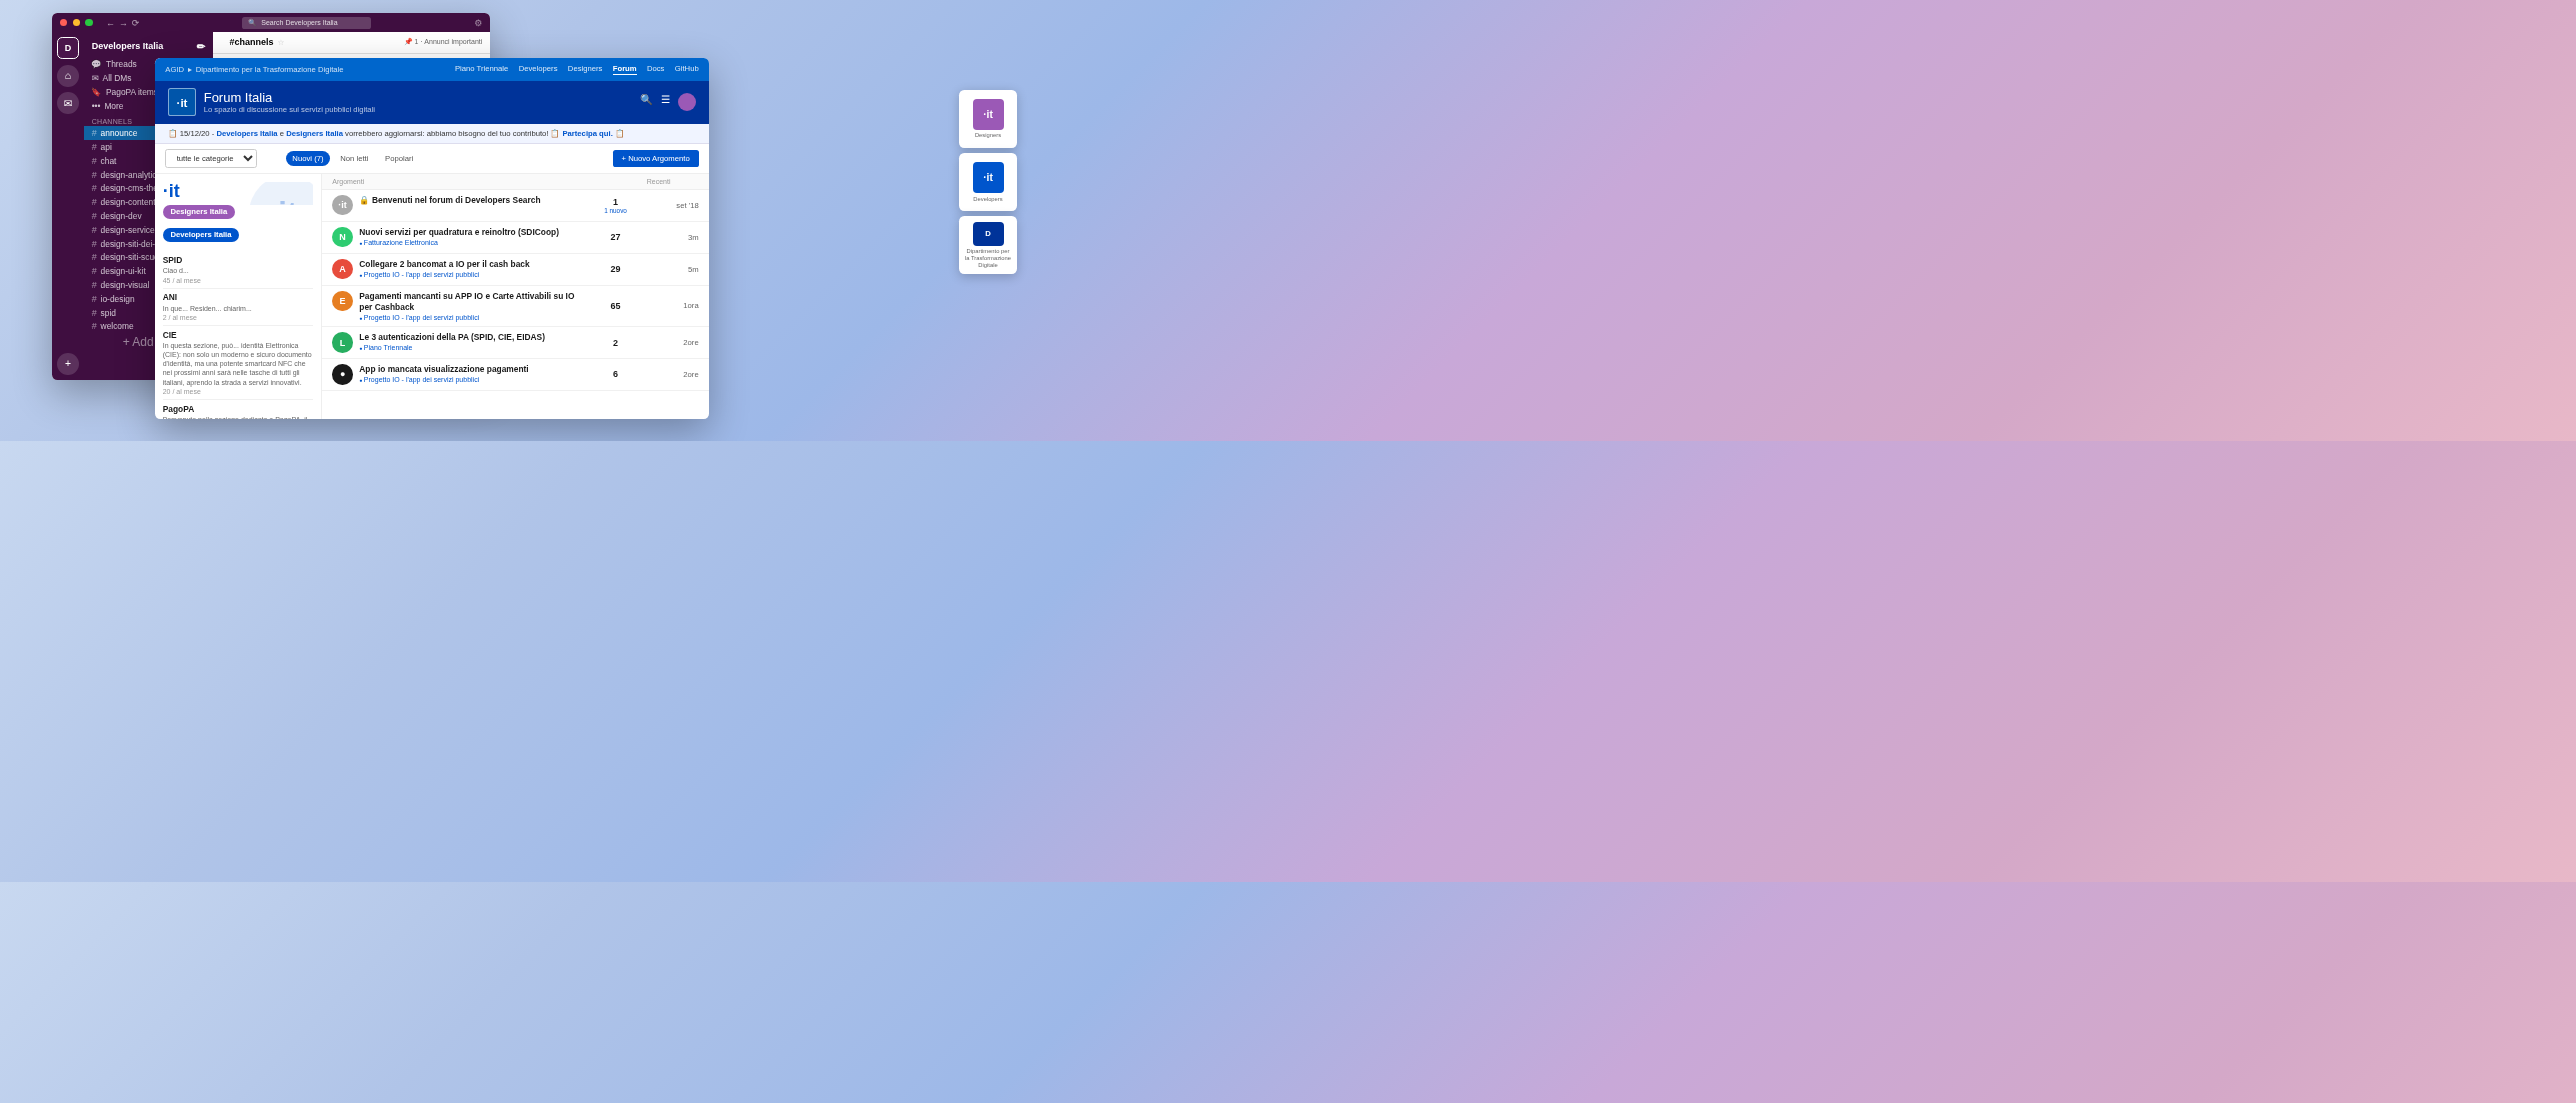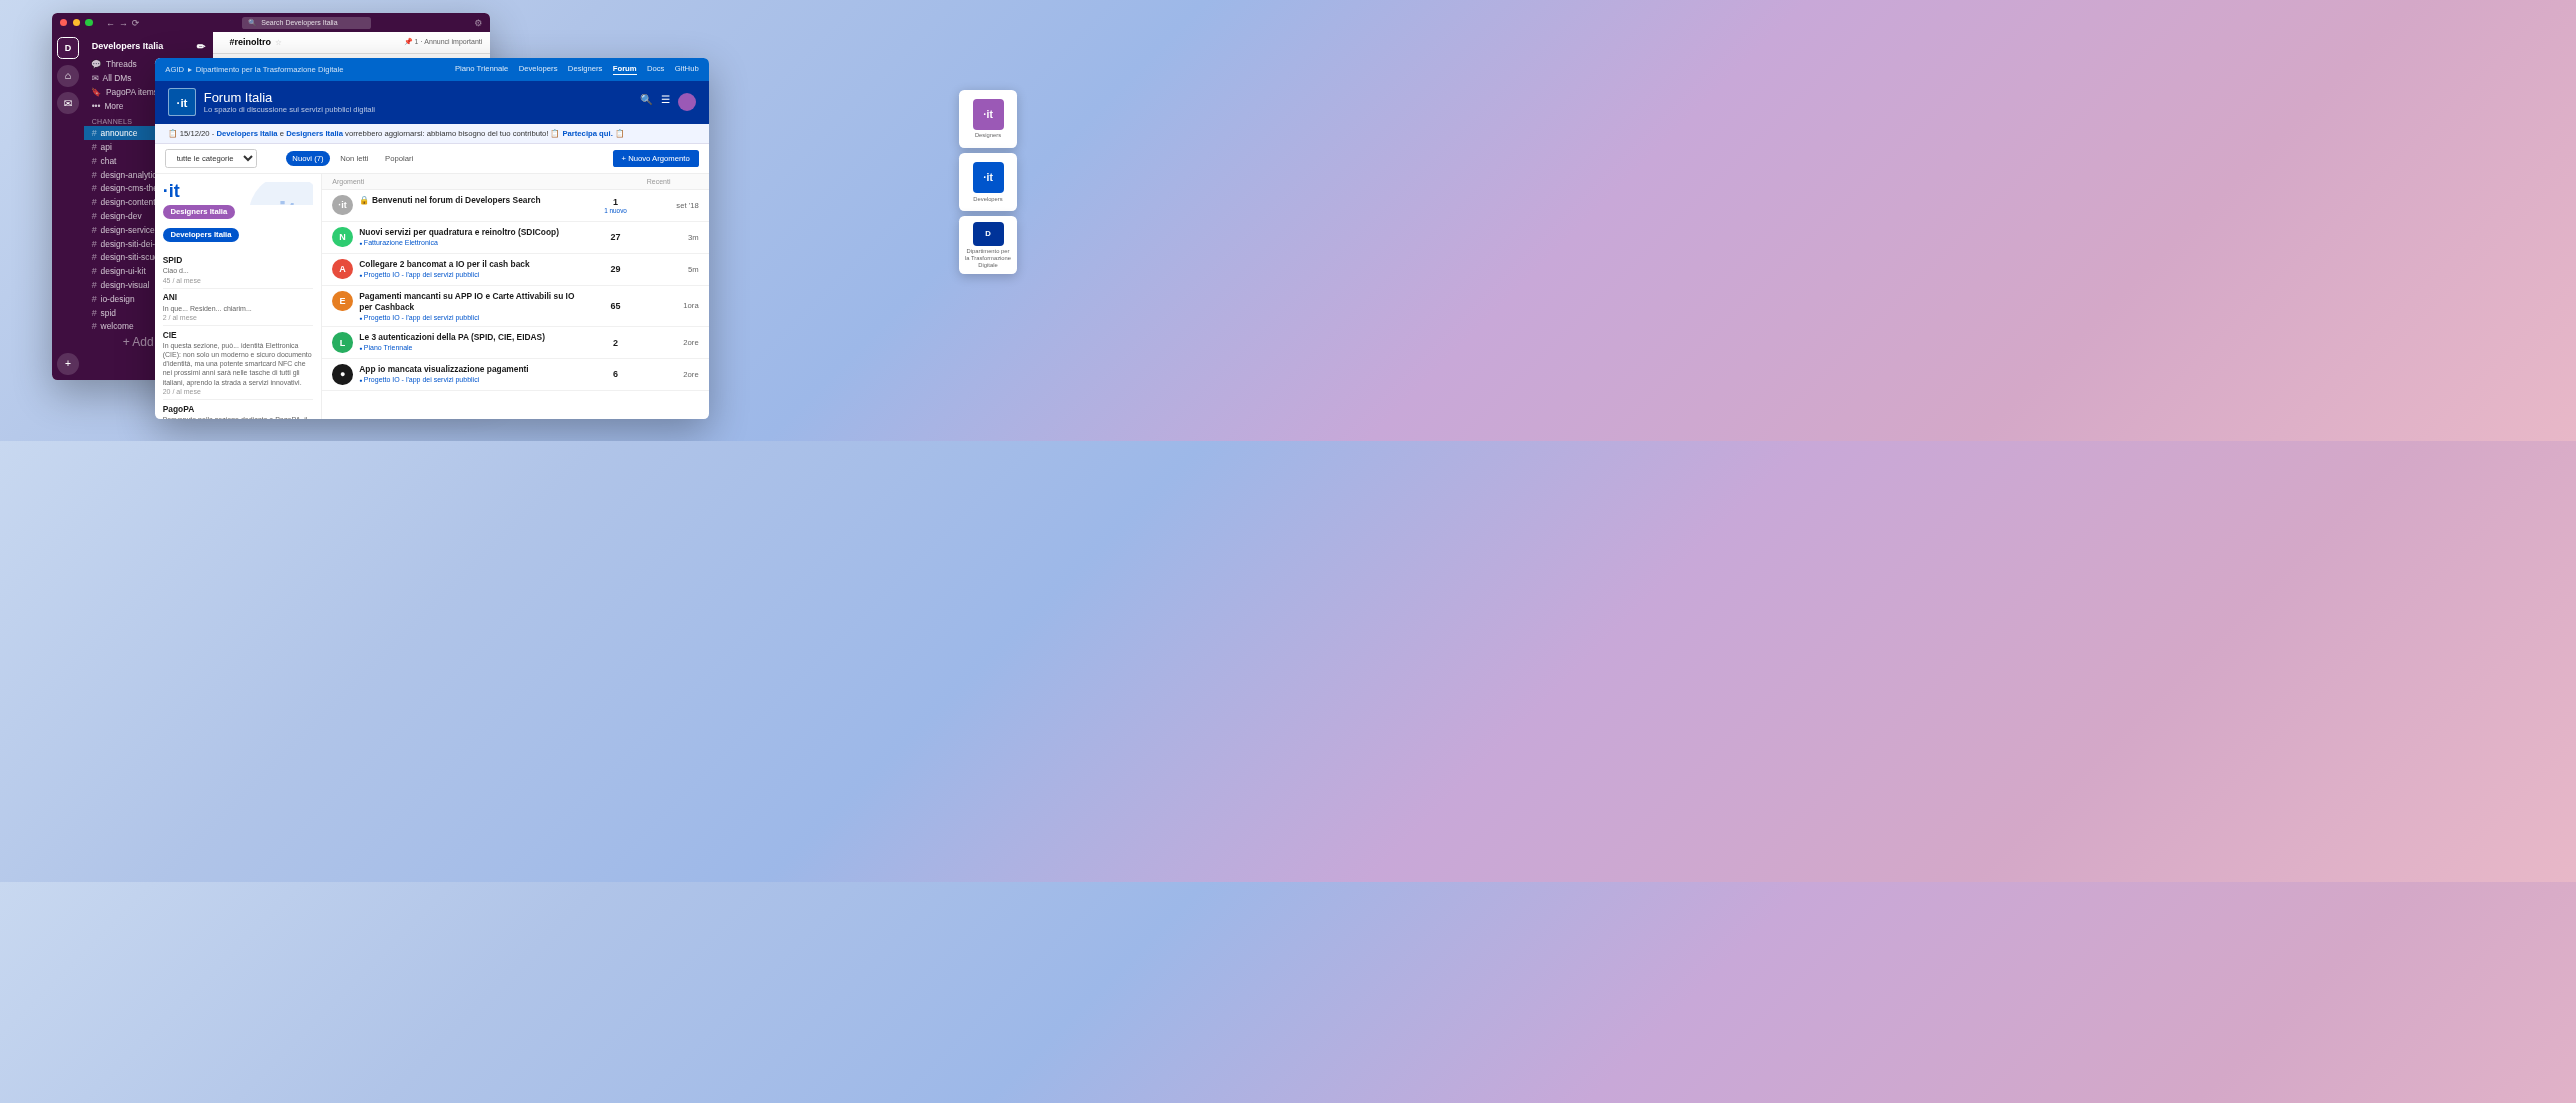--- a/index.html
+++ b/index.html
@@ -820,21 +820,21 @@
       <div class="sidebar-item">
         <span class="channel-hash">#</span>
         <span>welcome</span>
       </div>
       <div class="sidebar-add">+ Add channels</div>
     </div>
 
     <div class="slack-main">
       <div class="slack-channel-header">
         <span class="channel-hash">#</span>
-        <span class="channel-name">#reinoltro</span>
+        <span class="channel-name">#channels</span>
         <span class="channel-star">☆</span>
         <span class="pinned-label">
           📌 1 · <span>Annunci importanti</span>
         </span>
       </div>
 
       <div class="slack-messages">
 
         <div class="message-group">
           <div style="display:flex; gap:5.2px; align-items:flex-start;">

